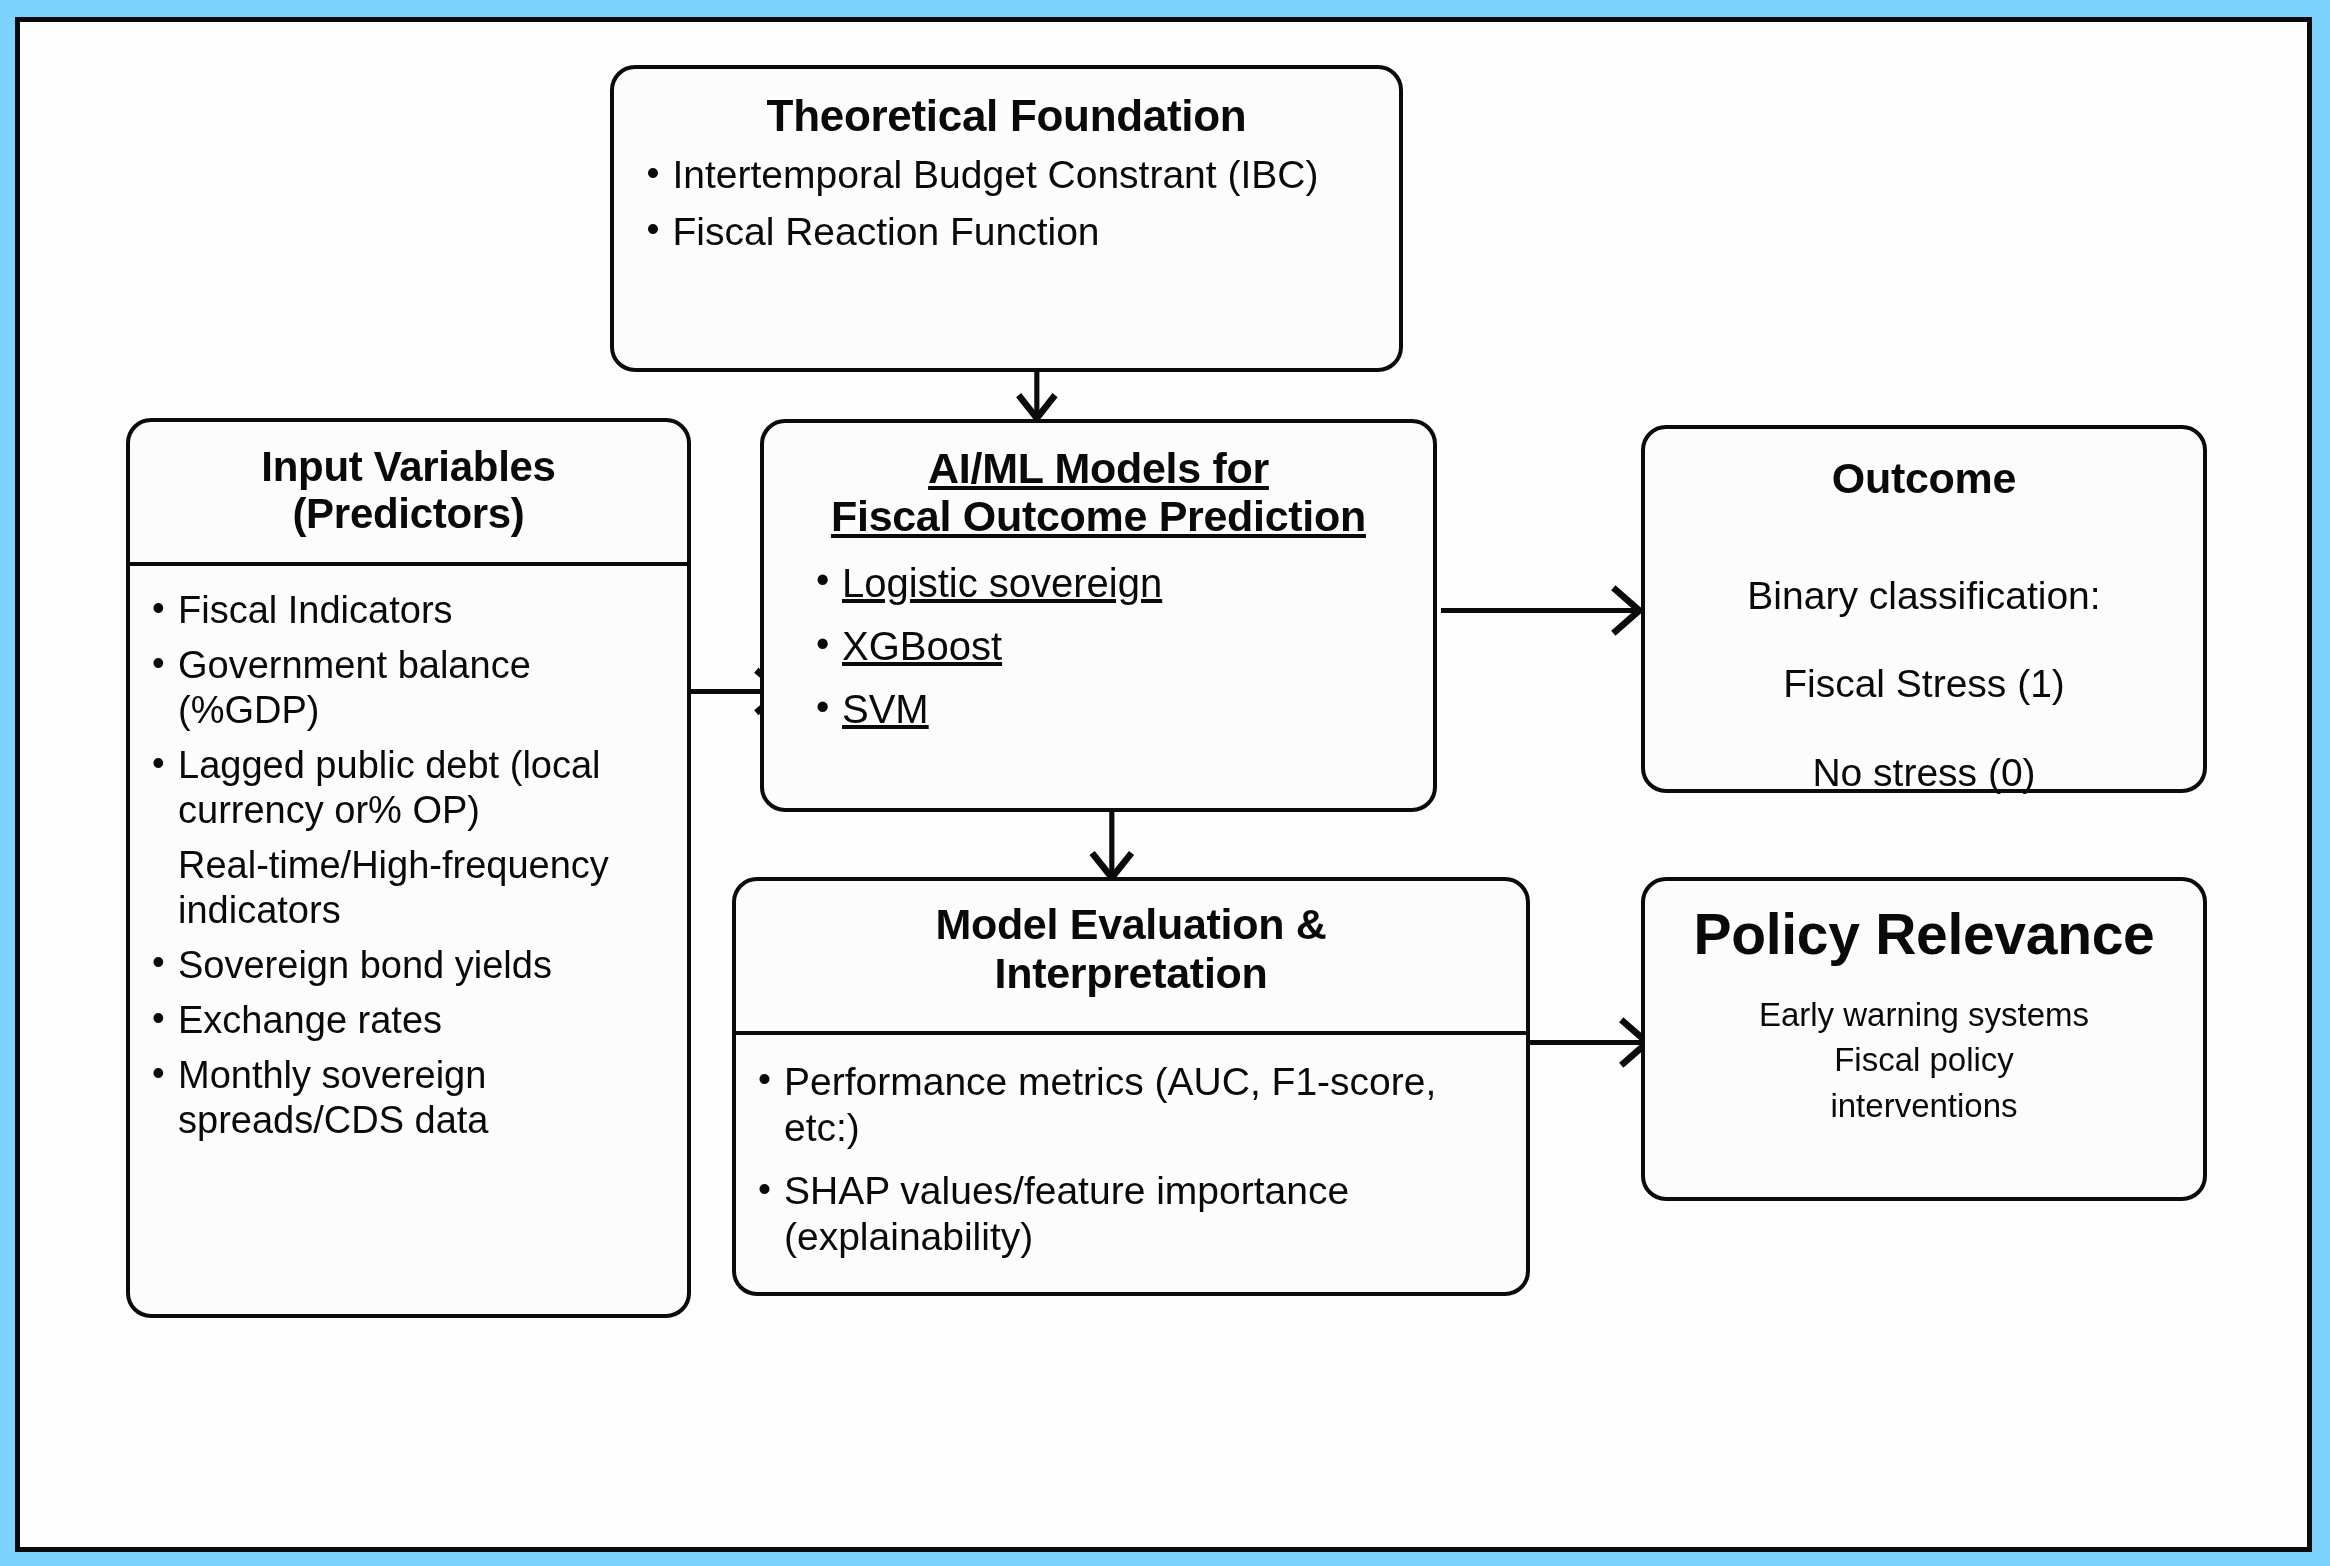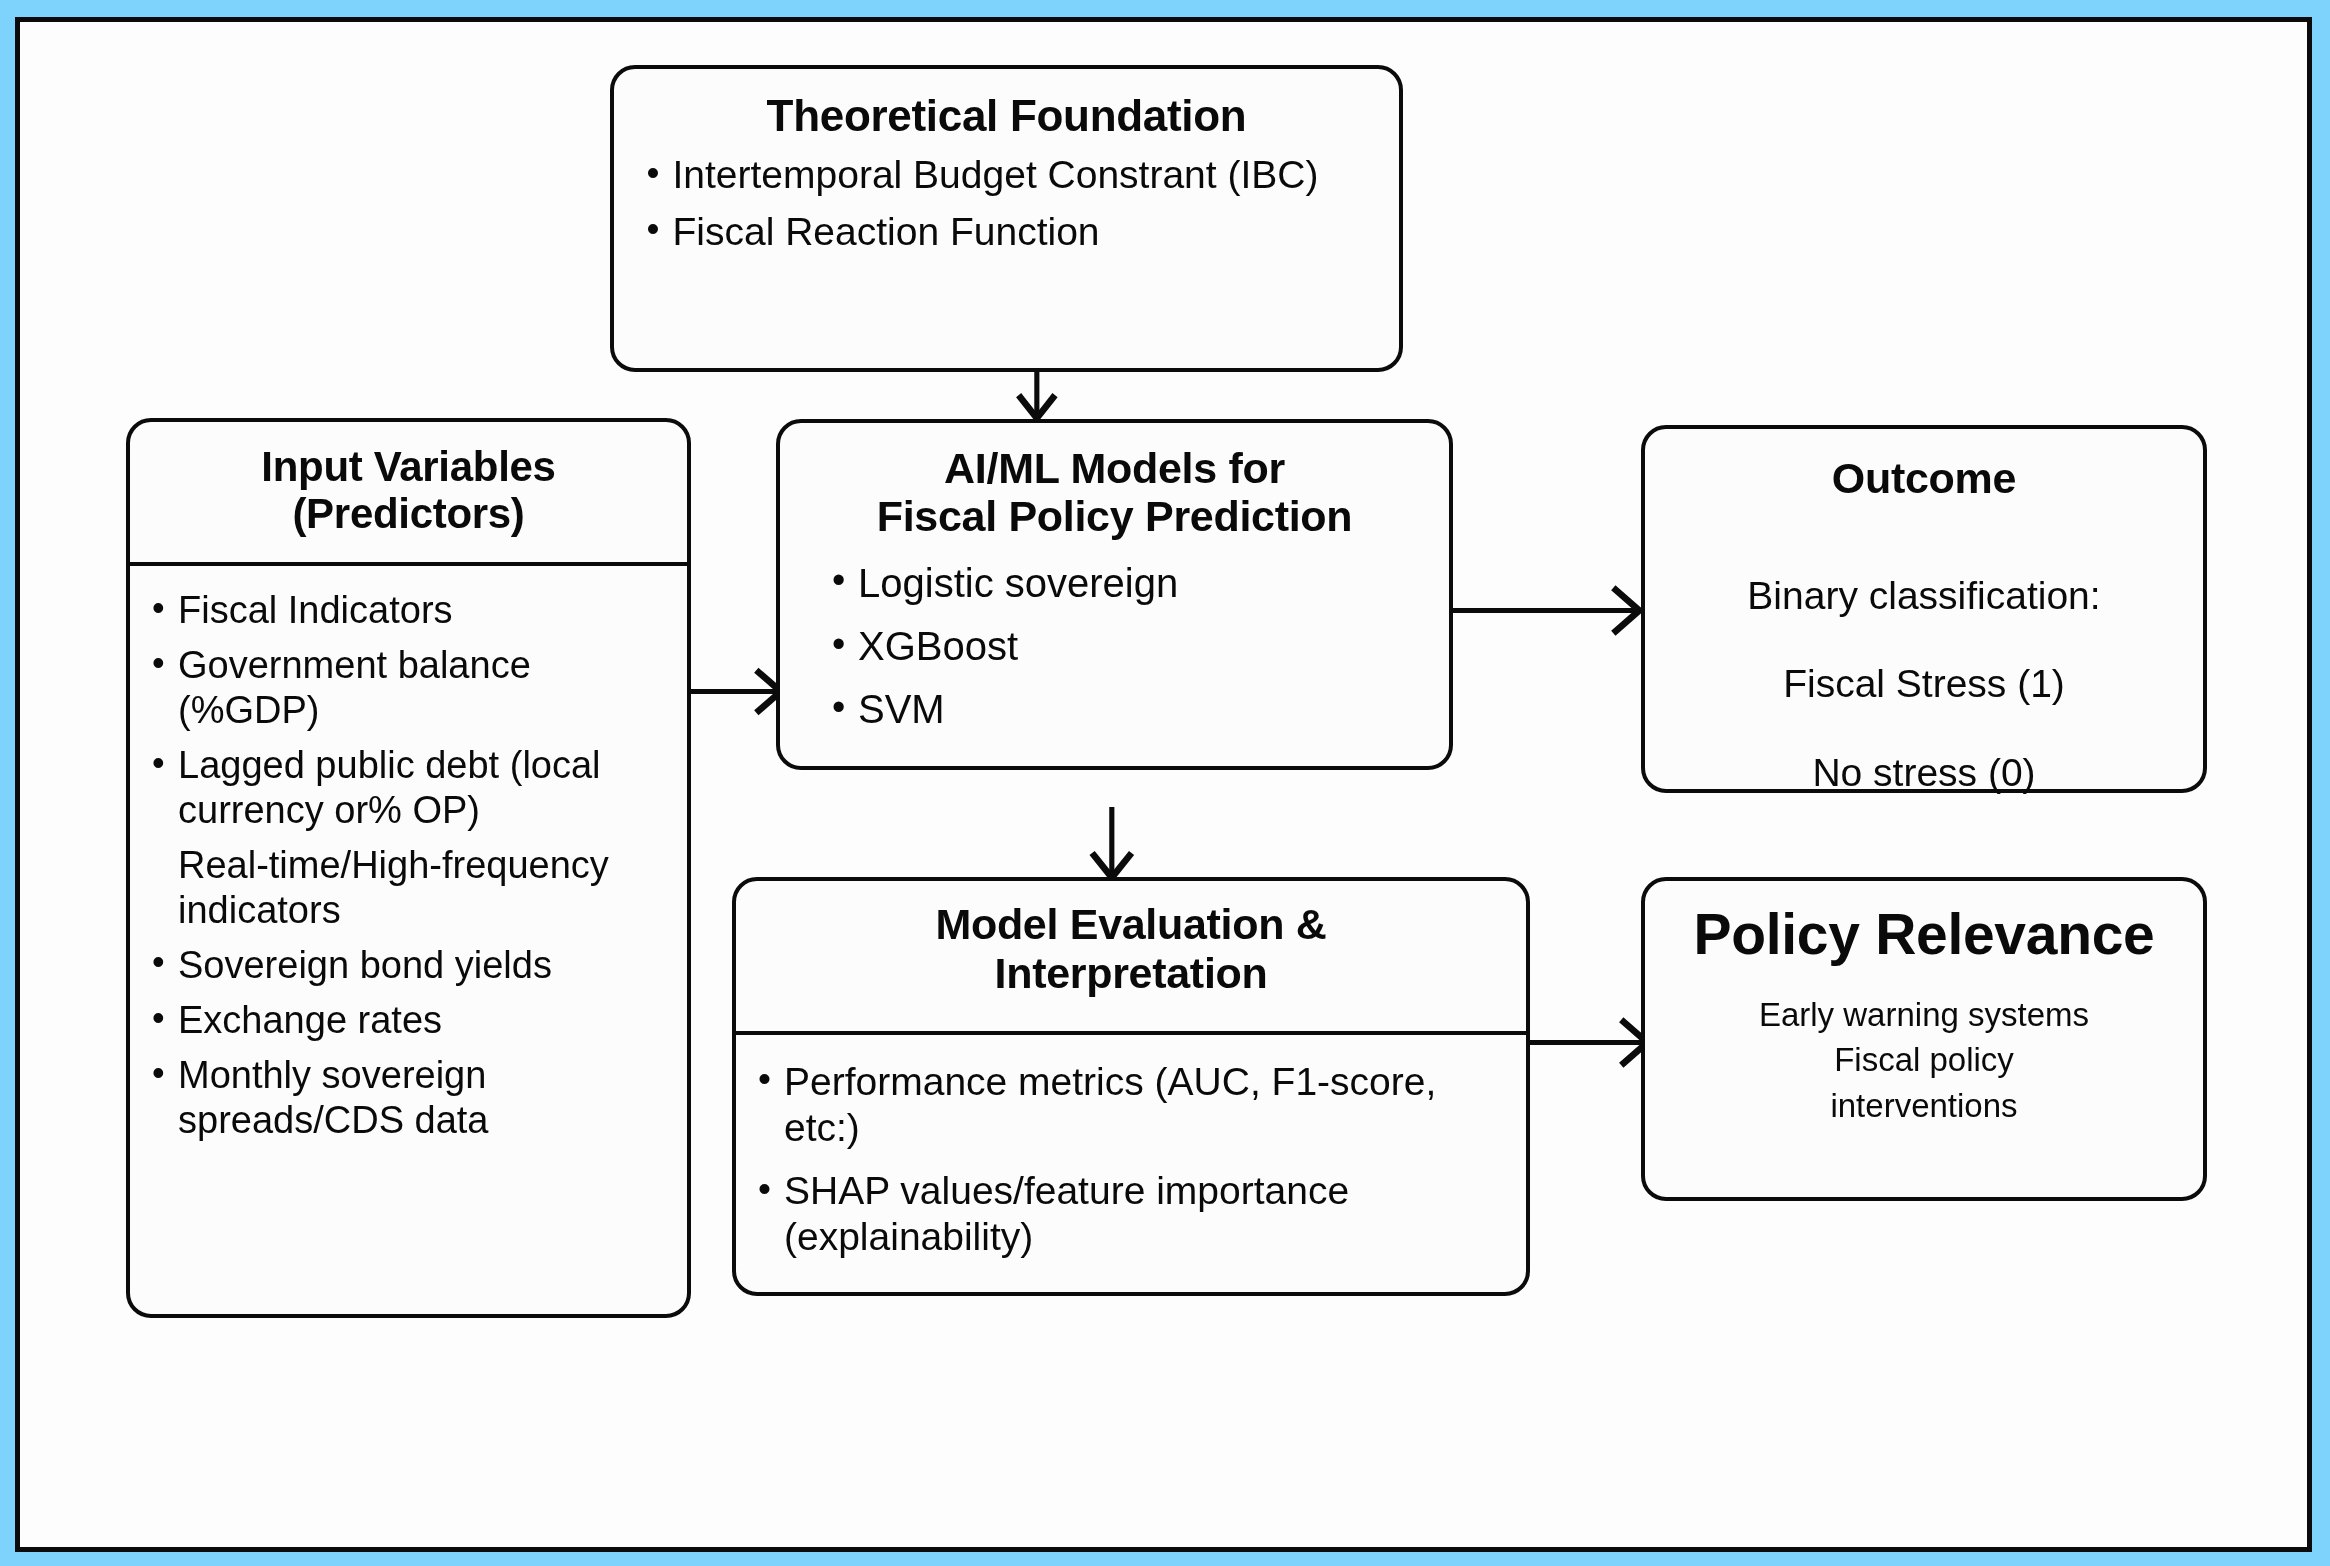--- a/index.html
+++ b/index.html
@@ -116,21 +116,21 @@
     padding: 20.6px 14.7px 0 14.7px;
     height: 144px;
     box-sizing: border-box;
   }
   #input-variables .node-body {
     font-size: 38px;
     padding: 22px 16px 0 16px;
   }
 
   #aiml-models {
-    left: 776px; top: 419px; width: 677px; height: 351px;
+    left: 760px; top: 419px; width: 677px; height: 393px; text-decoration: underline;
   }
   #aiml-models .node-title {
     font-size: 43px;
     padding: 20.6px 19px 7.4px 19px;
   }
   #aiml-models .node-body {
     font-size: 40px;
     padding: 11.8px 19px 0 46px;
   }
   #aiml-models ul.bullets li { margin-bottom: 16px; }
@@ -248,21 +248,21 @@
         <li class="bullet">Sovereign bond yields</li>
         <li class="bullet">Exchange rates</li>
         <li class="bullet">Monthly sovereign spreads/CDS data</li>
       </ul>
     </div>
   </div>
 
   <div class="node" id="aiml-models">
     <div class="node-title">
       <div>AI/ML Models for</div>
-      <div>Fiscal Policy Prediction</div>
+      <div>Fiscal Outcome Prediction</div>
     </div>
     <div class="node-body">
       <ul class="bullets">
         <li class="bullet">Logistic sovereign</li>
         <li class="bullet">XGBoost</li>
         <li class="bullet">SVM</li>
       </ul>
     </div>
   </div>
 

